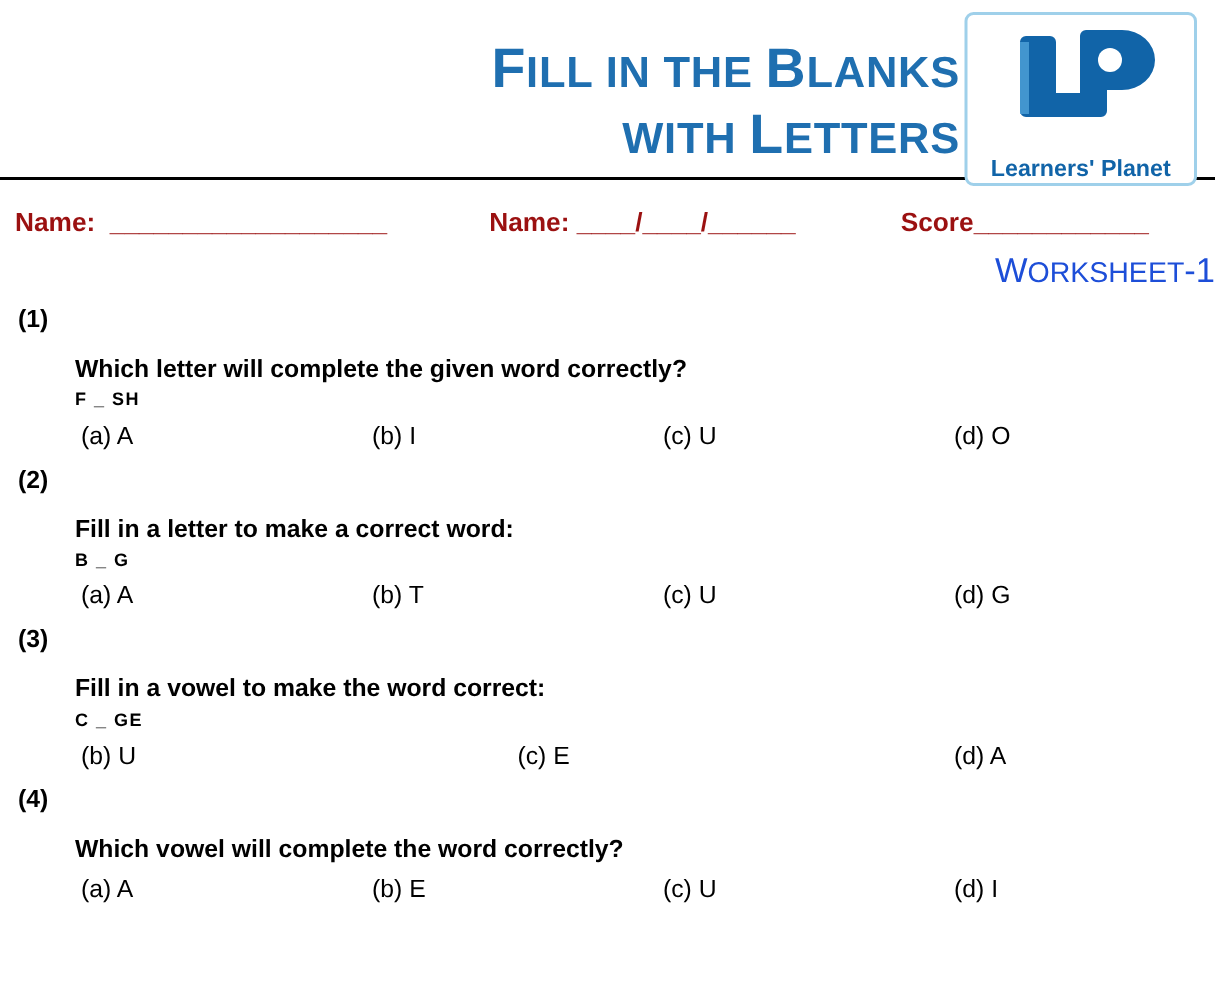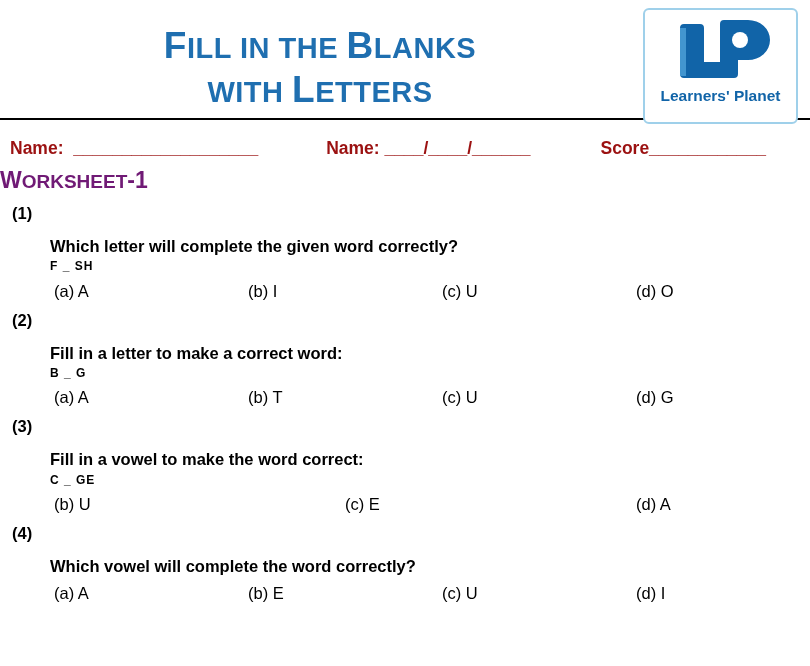--- a/index.html
+++ b/index.html
@@ -23,21 +23,21 @@
 
   
   .header {
     position: relative;
     padding: 14px 0 6px 0;
     min-height: 118px;
     box-sizing: border-box;
   }
   .title-block {
     width: 640px;
-    text-align: center;
+    text-align: right;
     padding-top: 10px;
   }
   .title-line {
     color: #1f6fb0;
     font-weight: bold;
     letter-spacing: 0.5px;
     line-height: 1.18;
   }
   
   .title-line .big { font-size: 37px; }
@@ -60,21 +60,21 @@
     left: 0;
     right: 0;
     top: 6px;
     height: 70px;
     text-align: center;
   }
   .logo-text {
     position: absolute;
     left: 0;
     right: 0;
-    bottom: 17px;
+    bottom: 0;
     text-align: center;
     color: #1164a8;
     font-weight: bold;
     font-size: 15.5px;
   }
 
   .rule {
     border: none;
     border-top: 2px solid #000000;
     margin: 0;
@@ -89,23 +89,23 @@
     font-weight: bold;
     font-size: 17.5px;
     gap: 20px;
   }
   .info-item { white-space: pre; }
   .info-name { margin-right: 0; }
   .gap-a { width: 28px; }
   .gap-b { width: 30px; }
 
   .worksheet-title {
-    text-align: left;
-    color: #701a75;
-    font-weight: bold;
+    text-align: right;
+    color: #1d4ed8;
+    font-weight: normal;
     padding: 2px 0 10px 0;
   }
   .worksheet-title .big { font-size: 23px; }
   .worksheet-title .sm { font-size: 19px; }
 
   
   .questions {
     padding: 0 8px 0 8px;
   }
   .q {

